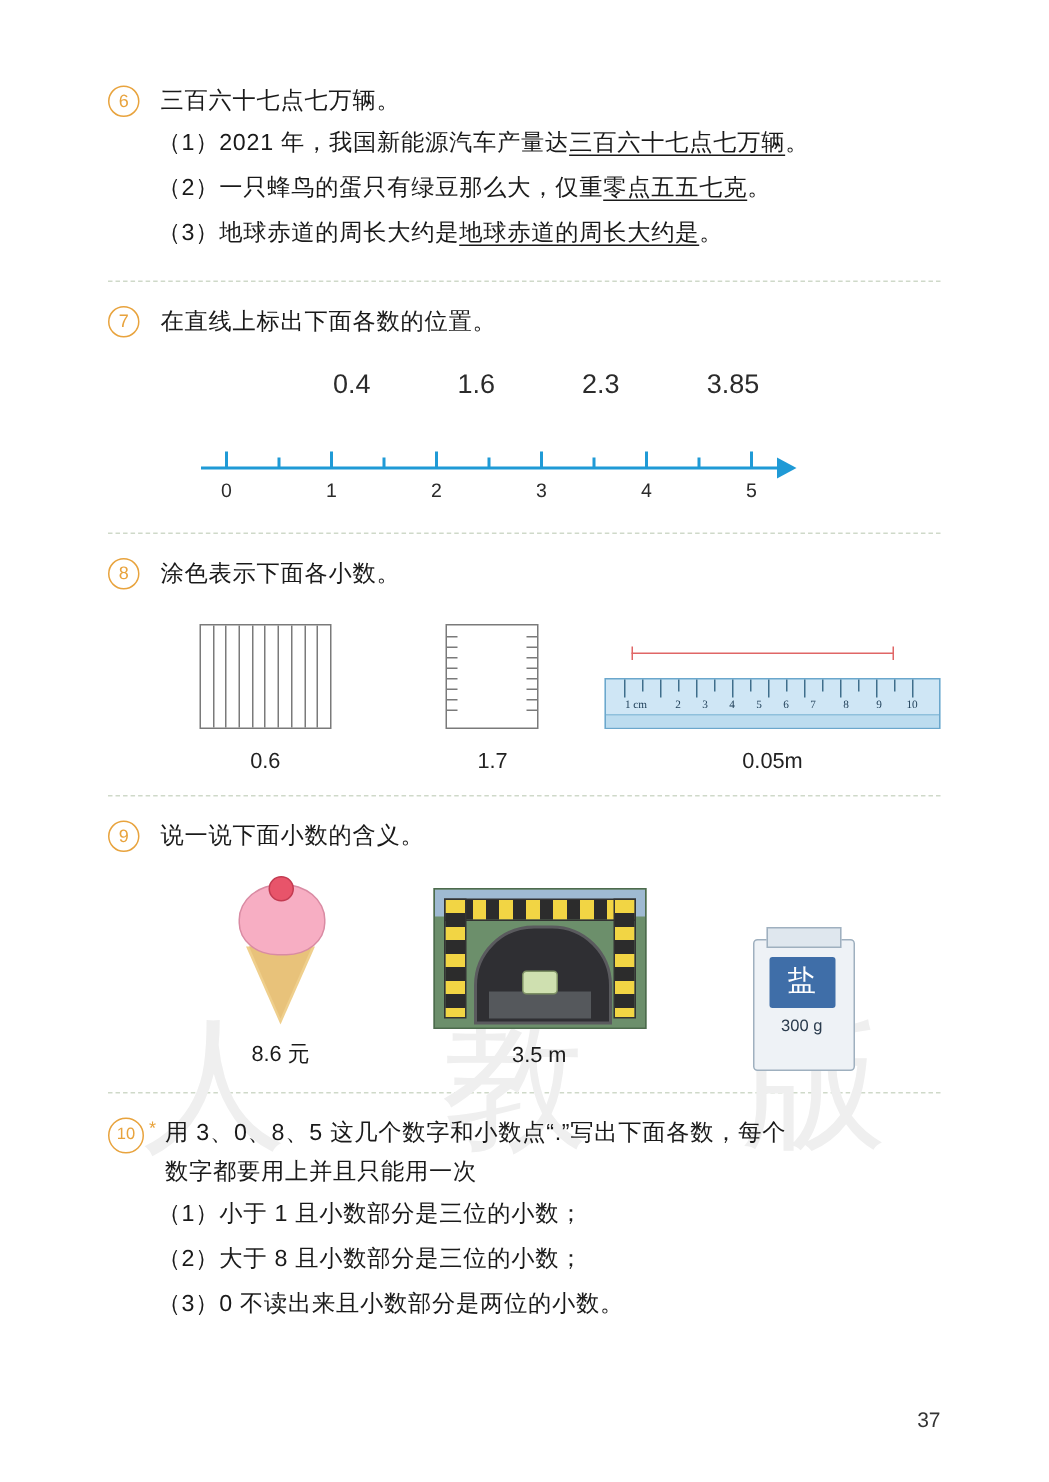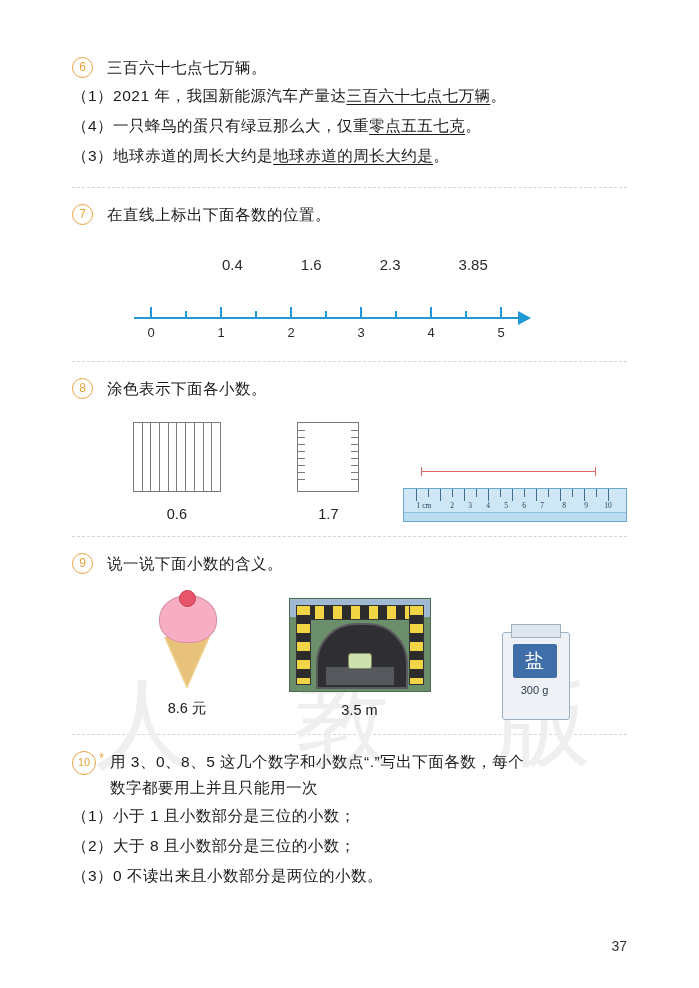--- a/index.html
+++ b/index.html
@@ -70,36 +70,37 @@
   }
   .q-text {
     font-size: 15.5px;
     line-height: 26px;
     letter-spacing: 0.5px;
   }
   .sub {
     font-size: 15.5px;
     line-height: 30px;
     letter-spacing: 0.5px;
+    margin-left: 33px;
   }
   .ul-under {
     text-decoration: underline;
     text-underline-offset: 3px;
   }
   .divider {
     border-top: 1.5px dashed #cfd9c9;
     margin: 16px 0 14px 0;
   }
   
   .num-row {
     display: flex;
     gap: 58px;
     margin-left: 150px;
-    margin-top: 28px;
-    font-size: 15px;
+    margin-top: 18px;
+    font-size: 18px;
     color: #2b2b2b;
   }
   .numberline-wrap {
     margin-top: 26px;
     margin-left: 62px;
     position: relative;
     height: 58px;
   }
   .nl-axis {
     position: absolute;
@@ -363,21 +364,21 @@
 
   <div class="exercise">
     <div class="q-head">
       <div class="num-circle">6</div>
       <div class="q-text">三百六十七点七万辆。</div>
     </div>
     <div class="sub">
       <span>（1）2021 年，我国新能源汽车产量达</span><span class="ul-under">三百六十七点七万辆</span><span>。</span>
     </div>
     <div class="sub">
-      <span>（4）一只蜂鸟的蛋只有绿豆那么大，仅重</span><span class="ul-under">零点五五七克</span><span>。</span>
+      <span>（2）一只蜂鸟的蛋只有绿豆那么大，仅重</span><span class="ul-under">零点五五七克</span><span>。</span>
     </div>
     <div class="sub">
       <span>（3）地球赤道的周长大约是</span><span class="ul-under">地球赤道的周长大约是</span><span>。</span>
     </div>
   </div>
 
   <div class="divider"></div>
 
   <div class="exercise">
     <div class="q-head">
@@ -496,20 +497,21 @@
             <div class="rnum" style="left:102px">5</div>
             <div class="rnum" style="left:120px">6</div>
             <div class="rnum" style="left:138px">7</div>
             <div class="rnum" style="left:160px">8</div>
             <div class="rnum" style="left:182px">9</div>
             <div class="rnum" style="left:204px">10</div>
 
             <div class="rbottom"></div>
           </div>
         </div>
+        <div class="fig-cap">0.05m</div>
       </div>
     </div>
   </div>
 
   <div class="divider" style="margin-top:14px"></div>
 
   <div class="exercise">
     <div class="q-head">
       <div class="num-circle">9</div>
       <div class="q-text">说一说下面小数的含义。</div>

